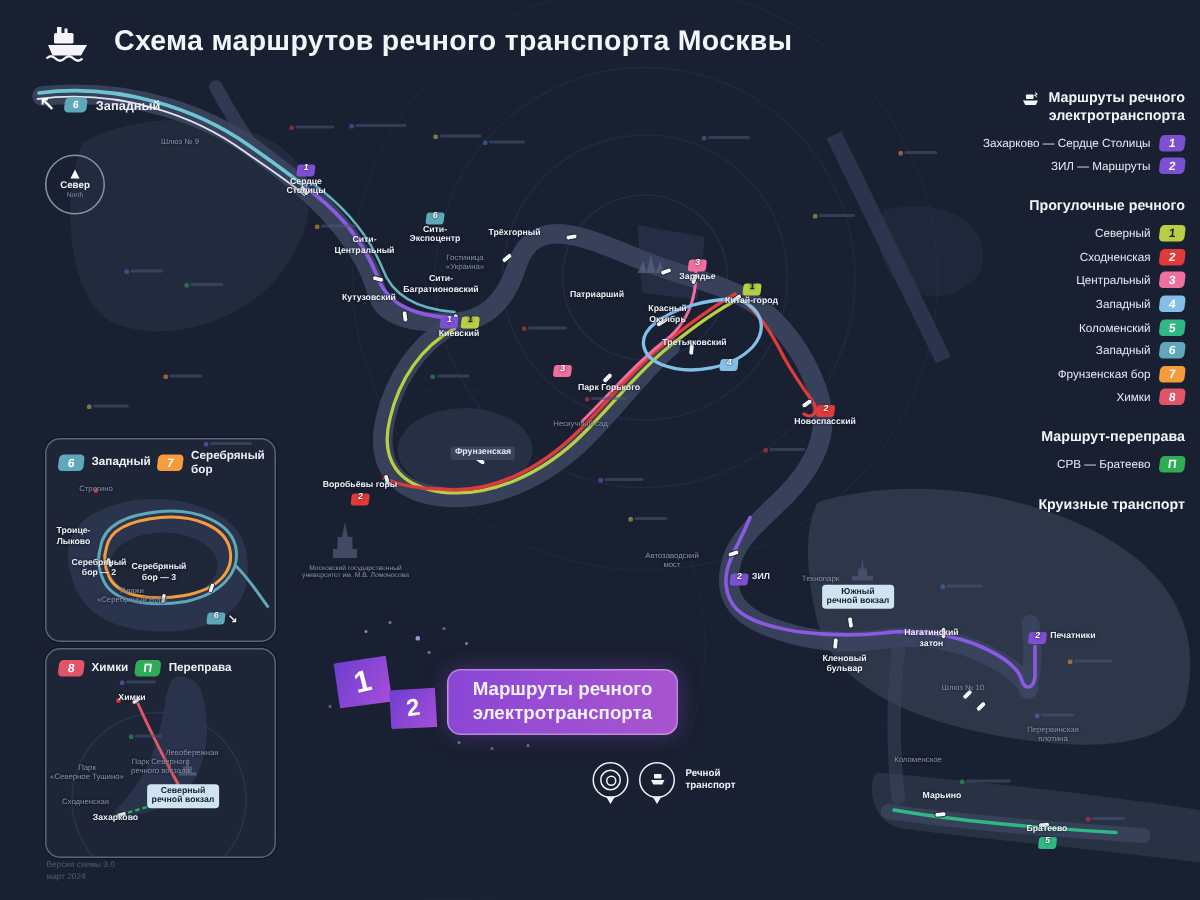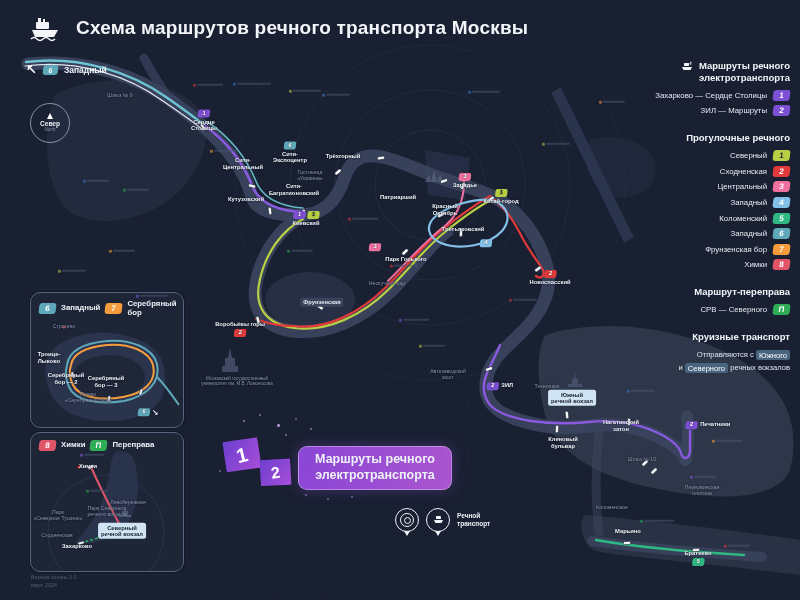--- a/index.html
+++ b/index.html
@@ -242,29 +242,25 @@
       </div>
 
       <div class="row">
         <span class="rl">Химки</span>
         <span class="lb" style="background: rgb(226, 85, 104);">8</span>
       </div>
 
     <div class="ttl" style="margin-top:16px;">Маршрут-переправа</div>
 
       <div class="row">
-        <span class="rl">СРВ — Северного</span>
+        <span class="rl">СРВ — Братеево</span>
         <span class="lb" style="background: rgb(47, 172, 85);">П</span>
       </div>
 
     <div class="ttl" style="margin-top:16px;">Круизные транспорт</div>
-    <div class="cruise">
-      <span>Отправляются с </span><span class="hl-chip">Южного</span><br>
-      <span>и </span><span class="hl-chip">Северного</span><span> речных вокзалов</span>
-    </div>
   </aside>
 
   <div id="card1" class="card">
     <svg width="152" height="134" viewBox="0 0 152 134">
       <path d="M18,62 C30,42 70,34 100,44 C126,52 136,66 134,92 C132,116 108,128 78,128 C48,128 26,118 18,96 C13,82 13,72 18,62 Z" fill="#2c3650" opacity=".9"></path>
       <ellipse cx="78" cy="84" rx="36" ry="22" fill="#1e2637"></ellipse>
       <path d="M36,72 C38,57 54,50 76,48 C100,46 122,55 126,71 C130,89 116,103 93,108 C67,112 44,108 38,94 C34,85 34,79 36,72 Z" fill="none" stroke="#5fa8ba" stroke-width="2"></path>
       <path d="M126,84 C136,94 142,104 148,112" fill="none" stroke="#5fa8ba" stroke-width="2"></path>
       <path d="M40,72 C42,60 56,54 76,52 C98,50 118,58 122,72 C126,88 114,100 92,104 C68,108 48,104 42,92 C38,84 38,78 40,72 Z" fill="none" stroke="#f79c3d" stroke-width="2"></path>
       <g fill="#f4f6fa" stroke="#141a28" stroke-width=".5">

